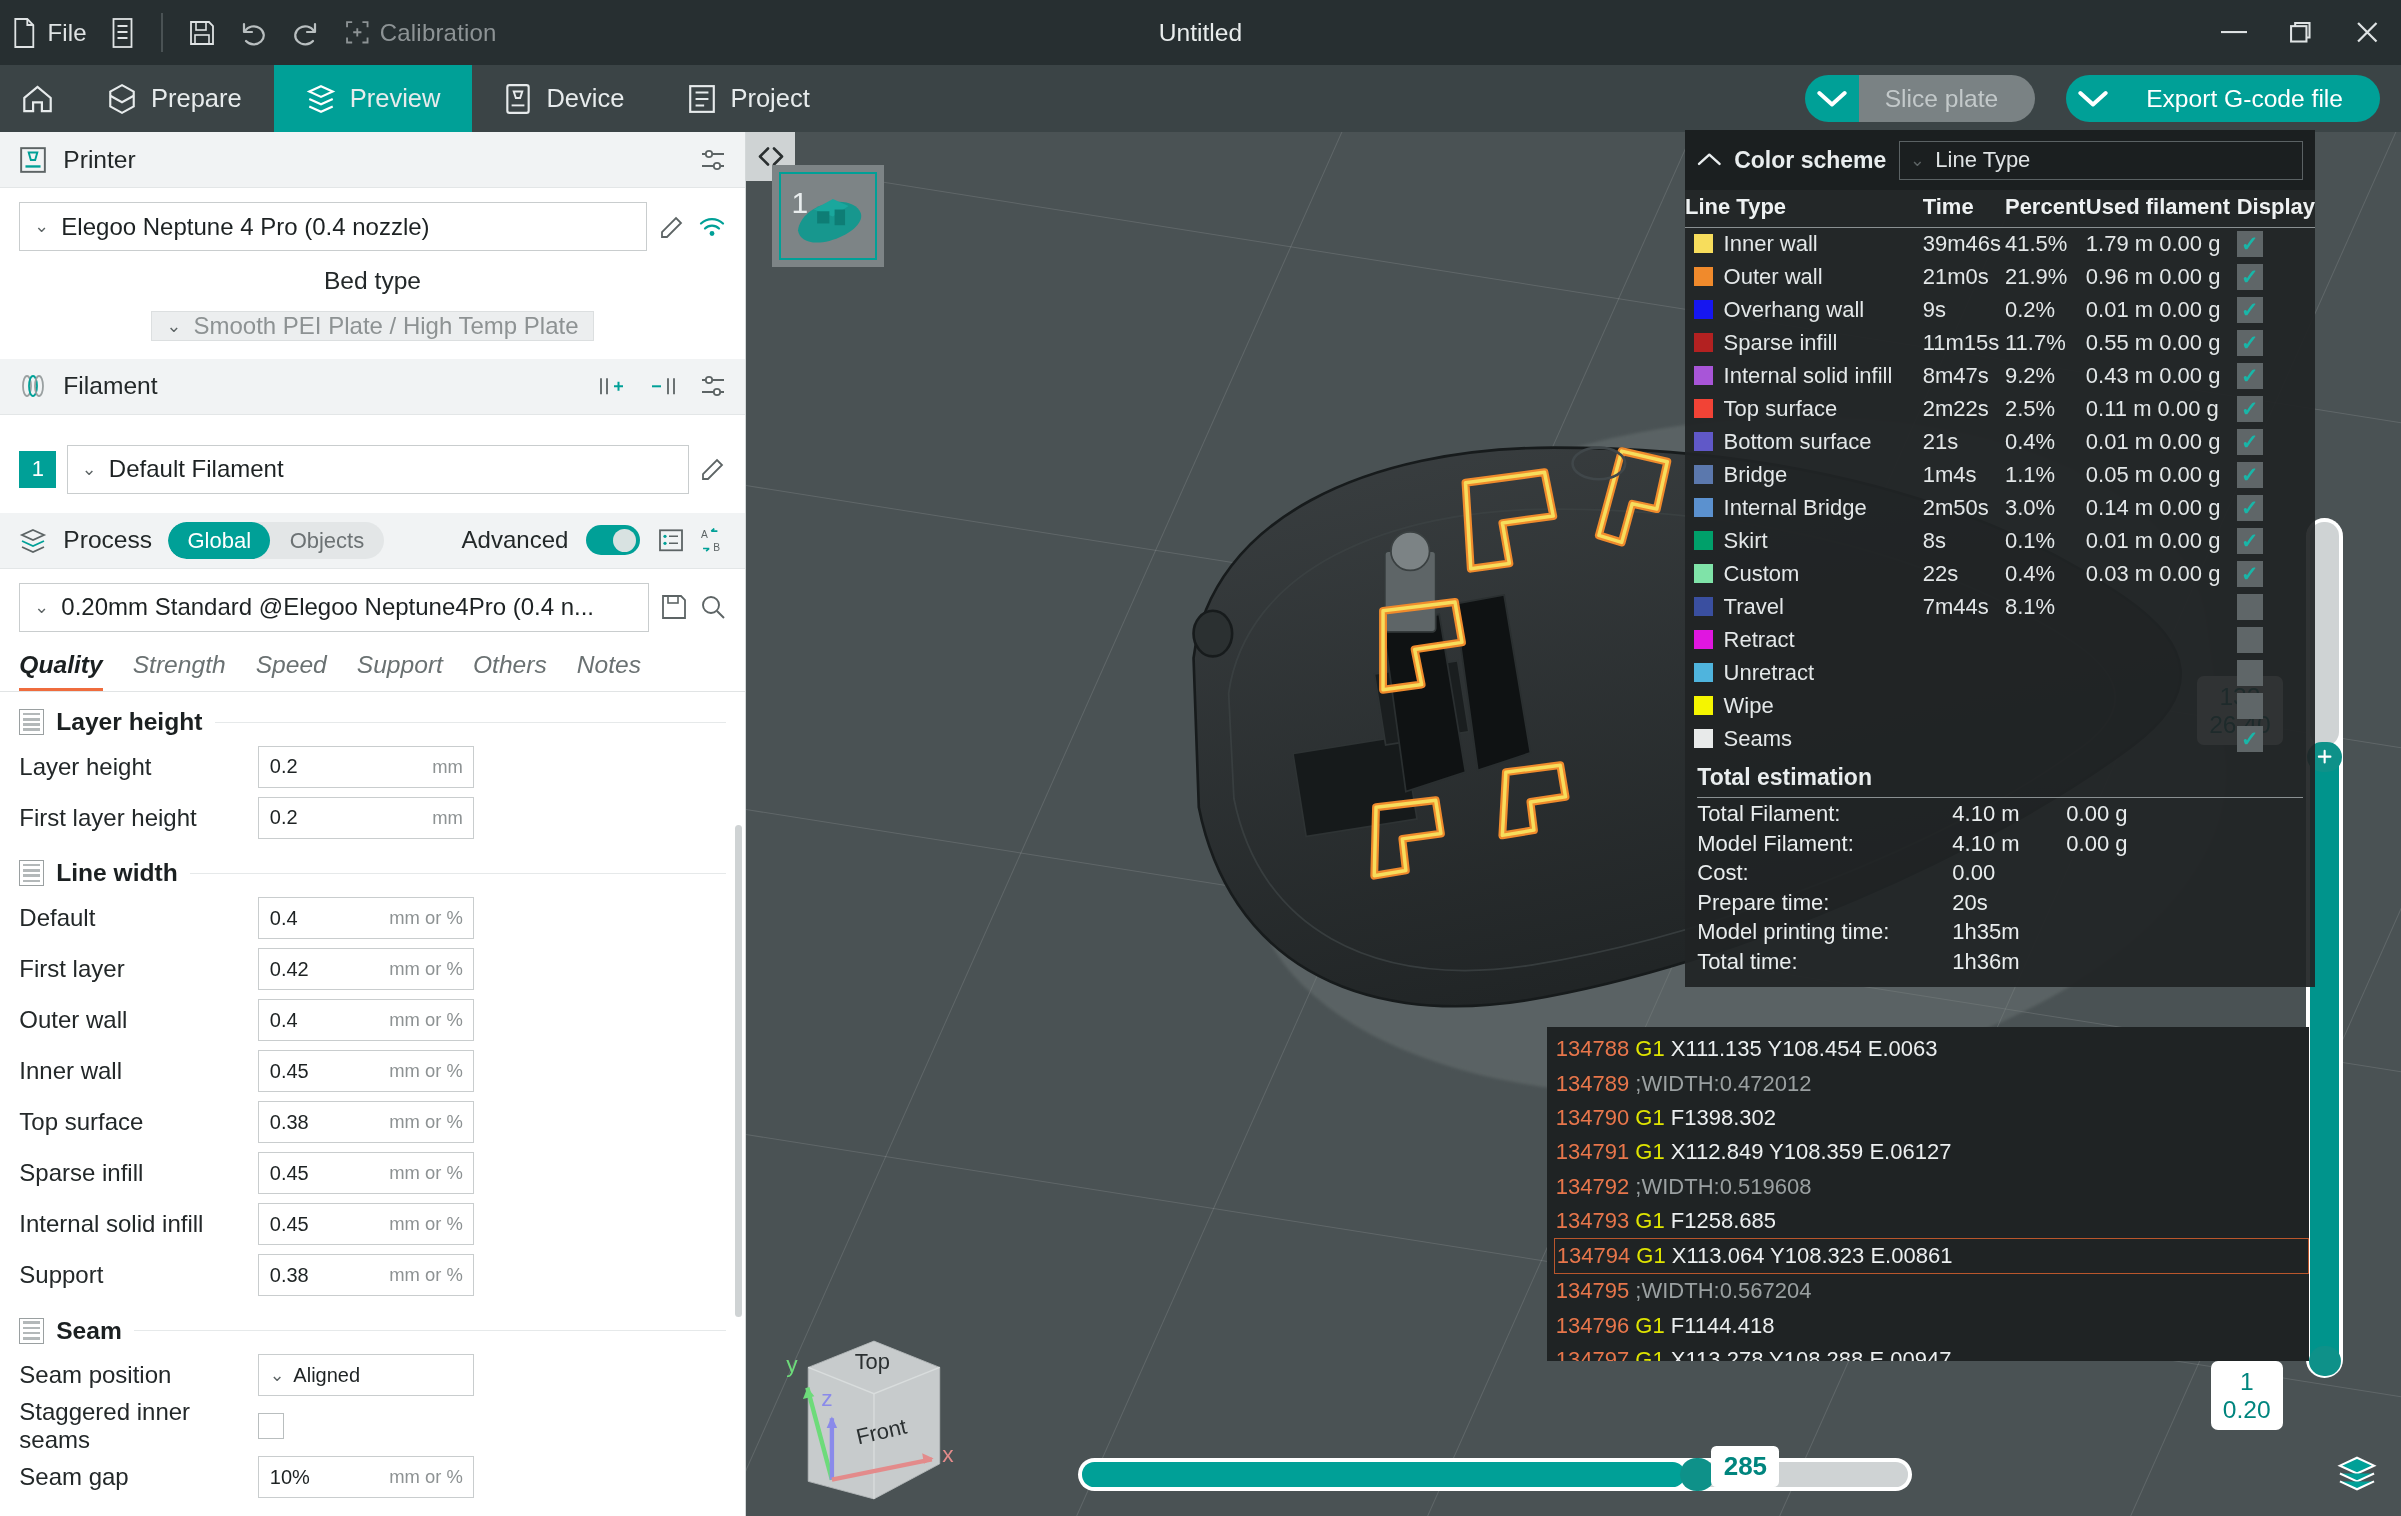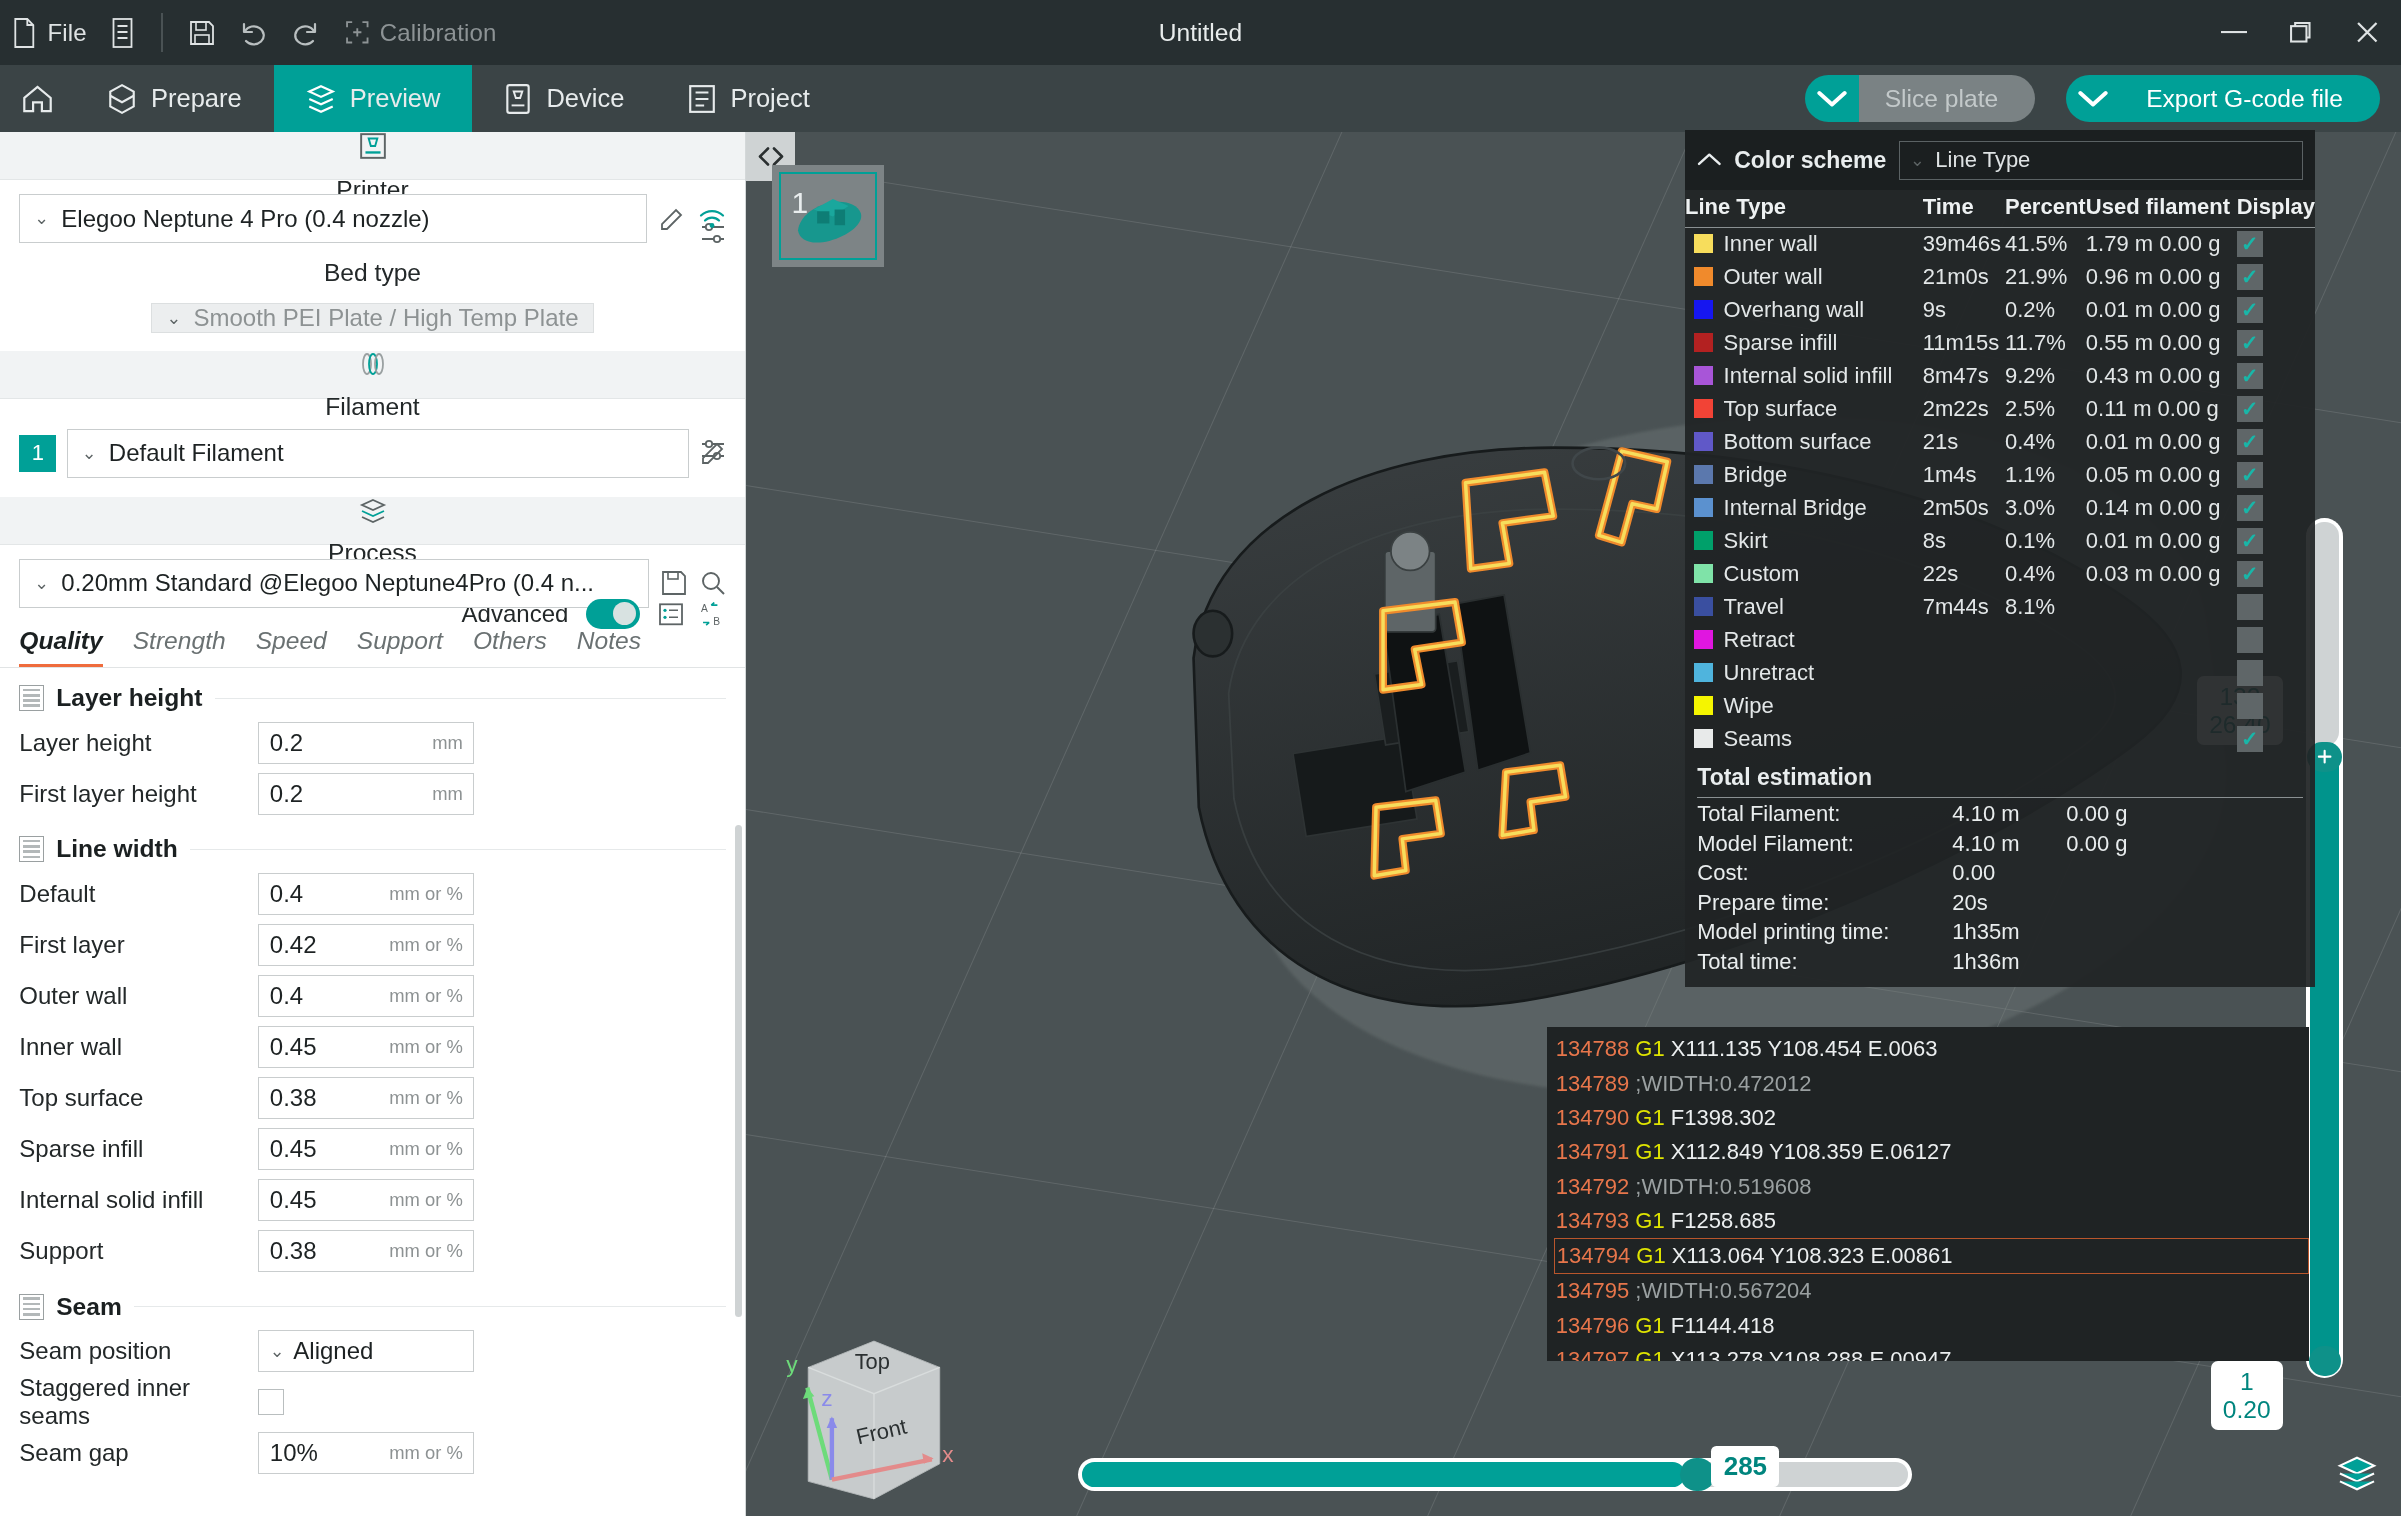--- a/index.html
+++ b/index.html
@@ -47,22 +47,22 @@
   .split-main { height:47px; display:flex; align-items:center; padding:0 37px 0 26px; font-size:24.6px; }
   .split-btn.disabled .split-main { background:#7a8284; color:#c3c9ca; }
   .split-btn.primary .split-main { background:#00a097; color:#ffffff; }
 
   
   .sidebar {
     position:absolute; left:0; top:132px; width:746px; height:1385px;
     background:#ffffff; border-right:0.9px solid #d4d8d9; overflow:hidden;
   }
   .sb-head {
-    height:48px; background:#f1f3f4; display:flex; align-items:center; gap:16px;
-    padding:0 19.3px; border-bottom:0.9px solid #e3e6e7;flex-direction:column;
+    height:56px; background:#f1f3f4; display:flex; align-items:center; gap:16px;
+    padding:0 19.3px; border-bottom:0.9px solid #e3e6e7;
   }
   .sb-head .t { font-size:24.6px; color:#232829; }
   .sb-head-right { margin-left:auto; display:flex; align-items:center; gap:23px; }
   .sb-body { padding:14px 19.3px 0 19.3px; }
 
   .combo {
     height:49px; border:0.9px solid #c9cdce; background:#fff; display:flex; align-items:center;
     gap:12.3px; padding:0 14px; font-size:24px; color:#1d2223; overflow:hidden; white-space:nowrap;
   }
   .combo.grey { background:#eceeef; color:#8d9293; border-color:#dcdfe0; }
@@ -89,21 +89,21 @@
   .params { padding:0 19.3px; }
   .grp { display:flex; align-items:center; gap:12.3px; margin:16px 0 5.3px 0; }
   .grp .gt { font-size:24.6px; font-weight:bold; color:#1b2021; white-space:nowrap; }
   .grp .gline { flex:1; height:0.9px; background:#e6e9ea; }
   .grp-ic { width:24.6px; height:26px; border:1.8px solid #9aa0a1; position:relative; flex:none; }
   .grp-ic i { position:absolute; left:2.6px; right:2.6px; height:2.6px; background:#b3b8b9; }
   .p-row { display:flex; align-items:center; height:51px; }
   .p-lbl { font-size:24px; color:#232829; width:239px; }
   .p-inp { width:216px; height:42px; border:0.9px solid #c9cdce; display:flex; align-items:center;
     justify-content:space-between; padding:0 10.5px; }
-  .p-val { font-size:24px; color:#1d2223; }
+  .p-val { font-size:20px; color:#1d2223; }
   .p-unit { font-size:18.4px; color:#8d9293; }
   .p-chk { width:26px; height:26px; border:0.9px solid #b9bebf; background:#fff; }
   .p-sel { width:216px; height:42px; border:0.9px solid #c9cdce; display:flex; align-items:center; gap:8.8px; padding:0 10.5px; }
   .sb-scroll { position:absolute; right:3.5px; top:693px; width:7px; height:492px; background:#cfd3d4; border-radius:3.5px; }
 
   
   .viewport { position:absolute; left:746px; top:132px; width:1655px; height:1385px;
     background:#4a5254; overflow:hidden; }
   .grid-l { position:absolute; background:rgba(255,255,255,.12); }
   .bed {

